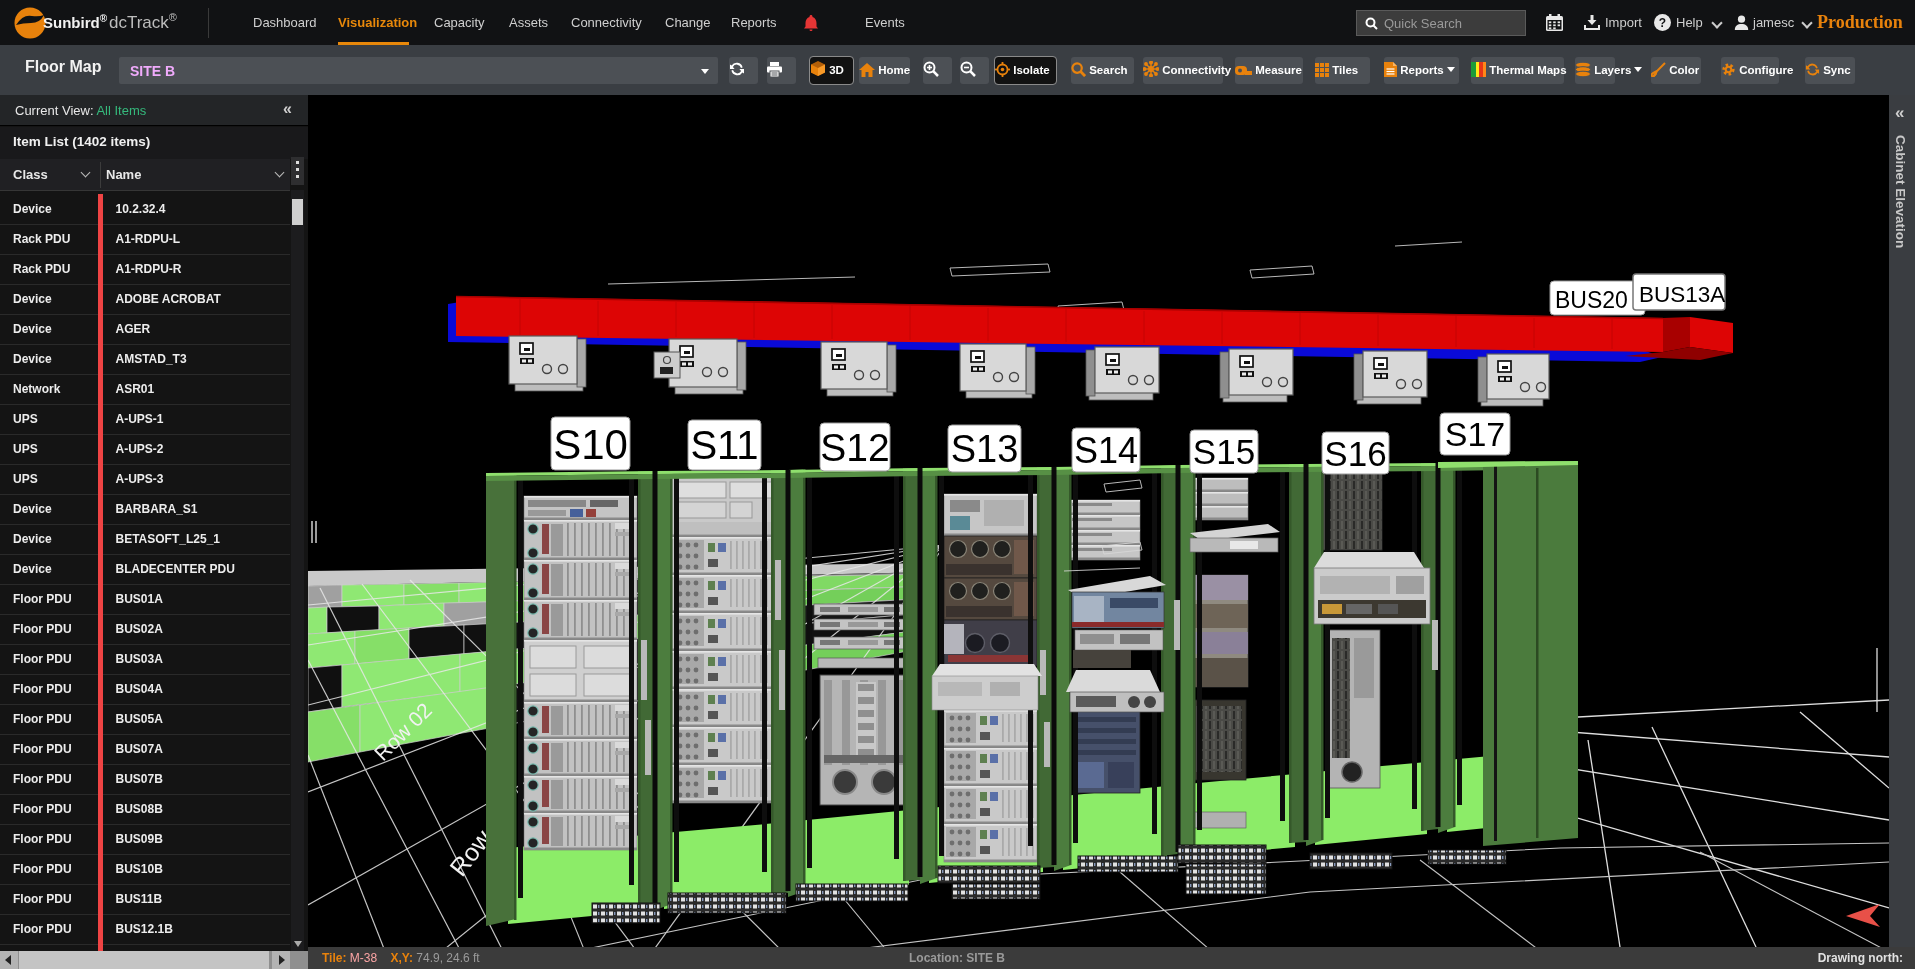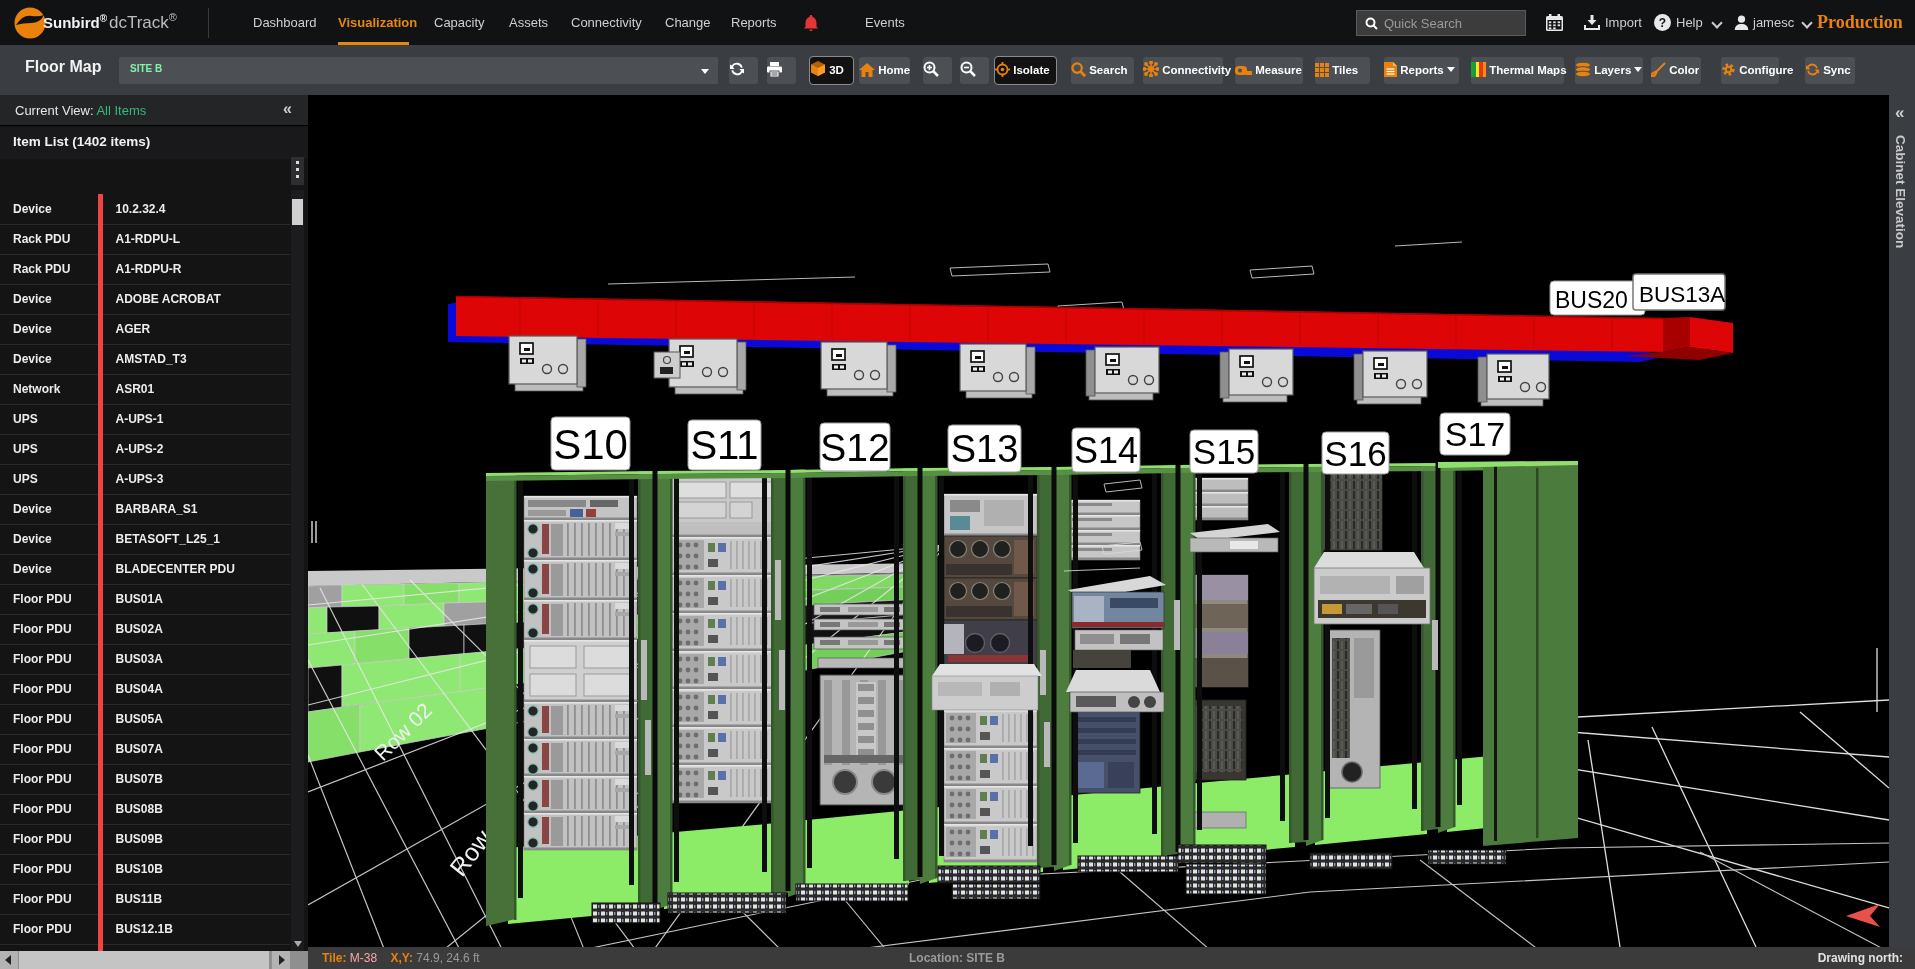--- a/index.html
+++ b/index.html
@@ -80,21 +80,21 @@
       <path d="M0.8 15 C0.8 10.8 3.6 9 7.5 9 C11.4 9 14.2 10.8 14.2 15 Z" fill="#e8e8e8"></path>
     </svg>
   <span class="navitem" style="position:absolute;left:1753px;">jamesc</span>
   <span style="position:absolute;left:1803px;top:19px;width:8px;height:8px;border-right:2px solid #ccc;border-bottom:2px solid #ccc;transform:rotate(45deg)"></span>
   <span style="position:absolute;left:1817px;top:12px;color:#e8820c;font-size:18px;font-weight:bold;font-family:'Liberation Serif',serif">Production</span>
 </div>
 
 <div id="tbar">
   <span style="position:absolute;left:25px;top:13px;color:#f2f2f2;font-size:16px;font-weight:bold">Floor Map</span>
   <div style="position:absolute;left:119px;top:12px;width:599px;height:27px;background:#4c5055;border-radius:2px">
-    <span style="position:absolute;left:11px;top:6px;color:#86efac;font-size:10px;font-weight:bold">SITE B</span>
+    <span style="position:absolute;left:11px;top:6px;color:#f0abfc;font-size:14px;font-weight:bold">SITE B</span>
     <span class="caret" style="position:absolute;right:9px;top:12px"></span>
   </div>
   <div class="btn" style="left:729px;width:29px"><svg width="16" height="16" viewBox="0 0 16 16">
         <path d="M13.6 6.4 A6 6 0 0 0 2.6 4.6 L1 3.4 L1 8 L5.6 8 L3.9 5.9 A4.4 4.4 0 0 1 12 6.9 Z" fill="#fff"></path>
         <path d="M2.4 9.6 A6 6 0 0 0 13.4 11.4 L15 12.6 L15 8 L10.4 8 L12.1 10.1 A4.4 4.4 0 0 1 4 9.1 Z" fill="#fff"></path>
       </svg></div>
   <div class="btn" style="left:767px;width:29px"><svg width="15" height="15" viewBox="0 0 15 15">
         <rect x="3" y="0" width="9" height="4" fill="#fff"></rect>
         <rect x="0" y="4.5" width="15" height="6" rx="1" fill="#fff"></rect>
         <rect x="3" y="9" width="9" height="6" fill="#fff" stroke="#4c5055"></rect>
@@ -181,21 +181,21 @@
           <line x1="2.5" y1="9.5" x2="10.5" y2="9.5"></line>
           <line x1="2.5" y1="12" x2="10.5" y2="12"></line>
         </g>
       </svg> Reports <span class="caret"></span></div>
   <div class="btn" style="left:1471px;width:93px"><svg width="15" height="15" viewBox="0 0 15 15">
         <rect x="0" y="0" width="5" height="15" fill="#1a9c38"></rect>
         <rect x="5" y="0" width="3" height="15" fill="#ffe81a"></rect>
         <rect x="8" y="0" width="4" height="15" fill="#e83518"></rect>
         <rect x="12" y="0" width="3" height="15" fill="#ff8818"></rect>
       </svg> Thermal Maps</div>
-  <div class="btn" style="left:1575px;width:68px"><svg width="16" height="15" viewBox="0 0 16 15">
+  <div class="btn" style="left:1575px;width:40px"><svg width="16" height="15" viewBox="0 0 16 15">
         <g fill="#e8820c" stroke="#4c5055" stroke-width="1">
           <ellipse cx="8" cy="3" rx="7.5" ry="2.8"></ellipse>
           <ellipse cx="8" cy="7.5" rx="7.5" ry="2.8"></ellipse>
           <ellipse cx="8" cy="12" rx="7.5" ry="2.8"></ellipse>
         </g>
       </svg> Layers <span class="caret"></span></div>
   <div class="btn" style="left:1651px;width:50px"><svg width="15" height="15" viewBox="0 0 15 15">
         <path d="M14 1 L6 9 L4 13 L2 15 L0 13 L2 11 L6 9" fill="none" stroke="#e8820c" stroke-width="2"></path>
         <path d="M1 14 L3 12 L5 10 L6 12 L3.5 14.5 Z" fill="#e8820c"></path>
       </svg> Color</div>
@@ -210,20 +210,27 @@
       </svg> Sync</div>
 </div>
 
 <div id="lpanel">
   <div style="position:absolute;left:0;top:0;width:308px;height:31px;background:#232527;border-bottom:1px solid #000">
     <span style="position:absolute;left:15px;top:8px;color:#e8e8e8;font-size:13px">Current View: <span style="color:#35b97c">All Items</span></span>
     <span style="position:absolute;left:283px;top:5px;color:#cfcfcf;font-size:16px;font-weight:bold">«</span>
   </div>
   <div style="position:absolute;left:0;top:32px;width:308px;height:32px;background:#19191b">
     <span style="position:absolute;left:13px;top:7px;color:#f0f0f0;font-size:13.5px;font-weight:bold">Item List (1402 items)</span>
+  </div>
+  <div style="position:absolute;left:0;top:64px;width:290px;height:32px;background:#202023;border-bottom:1px solid #363636">
+    <span style="position:absolute;left:13px;top:8px;color:#e8e8e8;font-size:13px;font-weight:bold">Class</span>
+    <span style="position:absolute;left:82px;top:10px;width:7px;height:7px;border-right:1.5px solid #bbb;border-bottom:1.5px solid #bbb;transform:rotate(45deg)"></span>
+    <div style="position:absolute;left:100px;top:3px;width:1px;height:26px;background:#3c3c3c"></div>
+    <span style="position:absolute;left:106px;top:8px;color:#e8e8e8;font-size:13px;font-weight:bold">Name</span>
+    <span style="position:absolute;left:276px;top:10px;width:7px;height:7px;border-right:1.5px solid #bbb;border-bottom:1.5px solid #bbb;transform:rotate(45deg)"></span>
   </div>
   <div style="position:absolute;left:291px;top:62px;width:13px;height:28px;background:#2e2e30">
     <div style="position:absolute;left:5px;top:4px;width:3px;height:3px;background:#ddd"></div>
     <div style="position:absolute;left:5px;top:11px;width:3px;height:3px;background:#ddd"></div>
     <div style="position:absolute;left:5px;top:18px;width:3px;height:3px;background:#ddd"></div>
   </div>
   <div style="position:absolute;left:0;top:99px;width:290px">
     <table class="il">
       <tbody>
           <tr>

